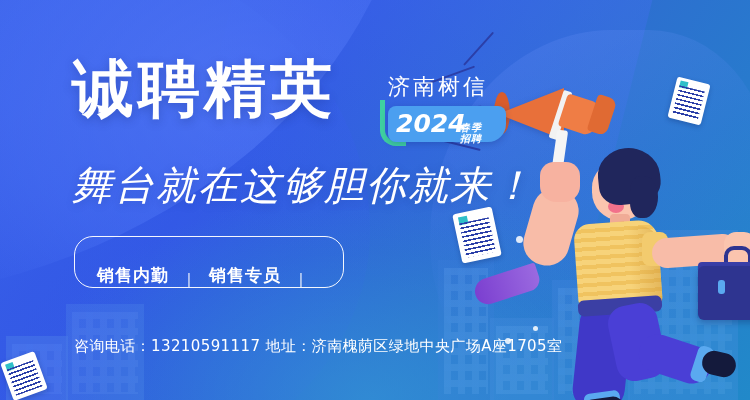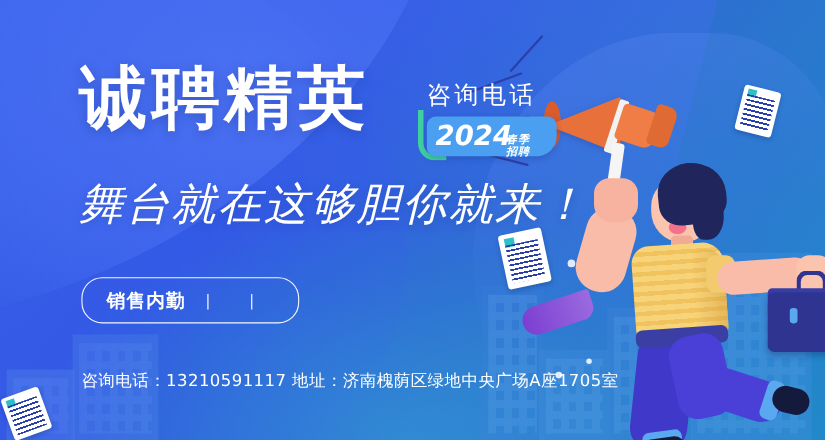--- a/index.html
+++ b/index.html
@@ -130,25 +130,25 @@
   .subhead{
     position:absolute;left:44px;top:158px;
     font-size:40px;color:#ffffff;
     font-style:italic;letter-spacing:2px;
     font-family:"DejaVu Sans","Liberation Sans",sans-serif;
     white-space:nowrap;
     text-shadow:0 2px 8px rgba(20,40,120,.22);
   }
 
   .jobs-pill{
-    position:absolute;left:46px;top:252px;
-    height:42px;
+    position:absolute;left:46px;top:236px;
+    height:52px;
     border:1.6px solid rgba(255,255,255,.95);
     border-radius:19px;
-    display:flex;align-items:center;
+    display:flex;align-items:flex-end;
     padding:0 22px;
     box-sizing:border-box;
   }
   .job{
     color:#fff;font-size:17px;font-weight:bold;letter-spacing:1px;
     font-family:"DejaVu Sans","Liberation Sans",sans-serif;
     white-space:nowrap;
   }
   .job-sep{
     color:rgba(255,255,255,.85);
@@ -453,36 +453,37 @@
     <div class="case-top"></div>
     <div class="case"></div>
     <div class="clasp a"></div>
 
   </div>
 
   <div class="content">
 
     <div class="headline">诚聘精英</div>
 
-    <div class="company">咨询电话</div>
+    <div class="company">济南树信</div>
 
     <div class="badge">
       <div class="badge-accent"></div>
       <div class="badge-pill"></div>
       <div class="badge-year">2024</div>
       <div class="badge-sub">
         <div>春季</div>
         <div>招聘</div>
       </div>
     </div>
 
     <div class="subhead">舞台就在这够胆你就来！</div>
 
     <div class="jobs-pill">
       <span class="job">销售内勤</span>
       <span class="job-sep">|</span>
+      <span class="job">销售专员</span>
       <span class="job-sep">|</span>
     </div>
 
     <div class="contact">咨询电话：13210591117 地址：济南槐荫区绿地中央广场A座1705室</div>
 
   </div>
 </div>
 
 </body></html>

